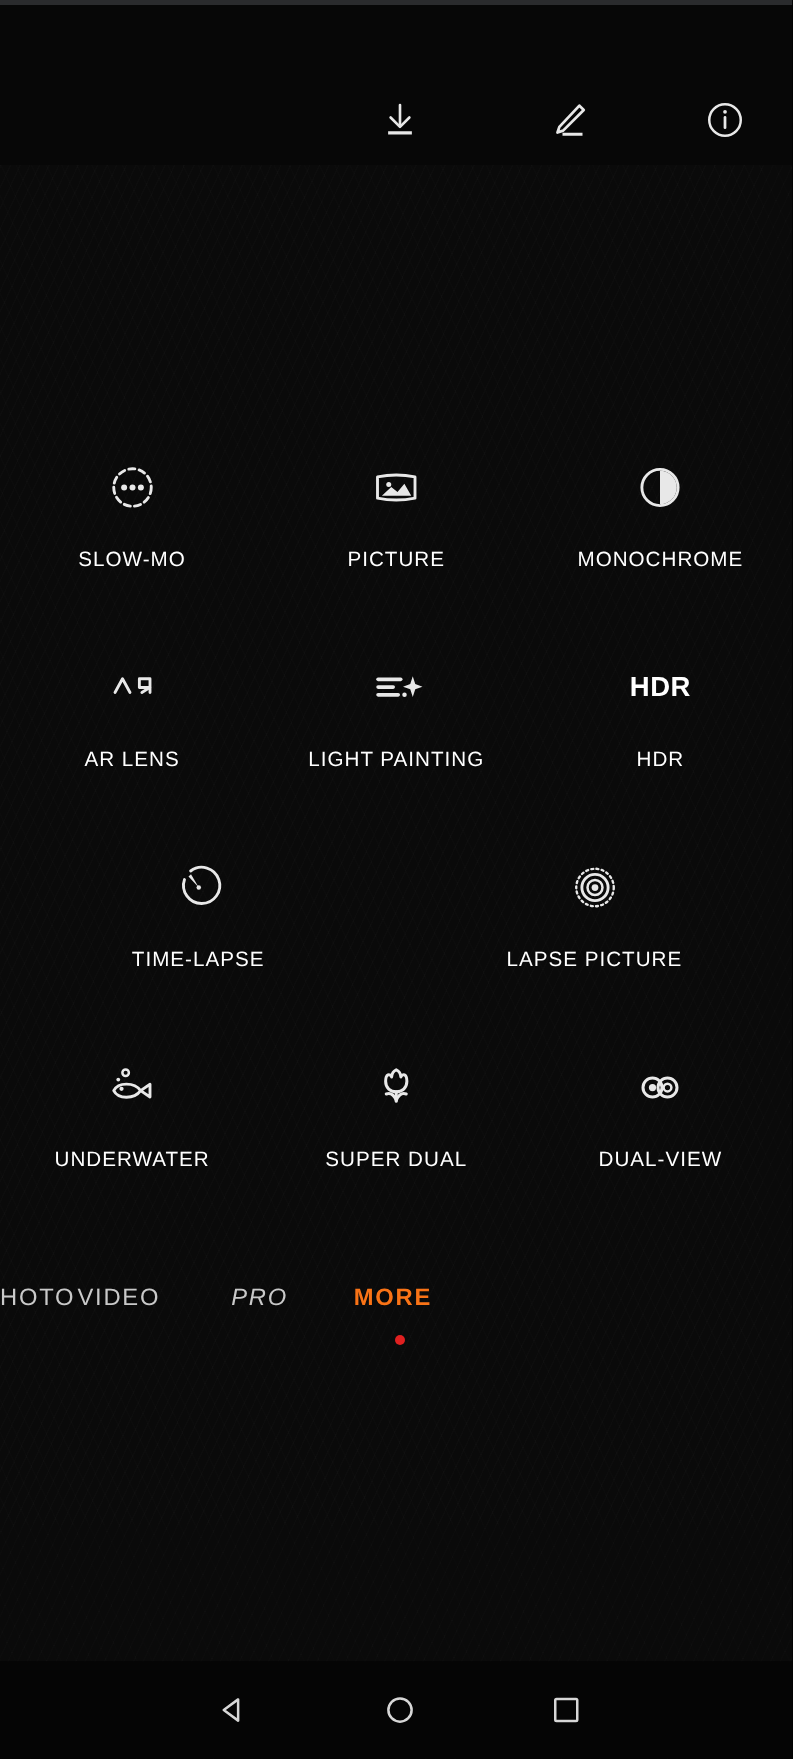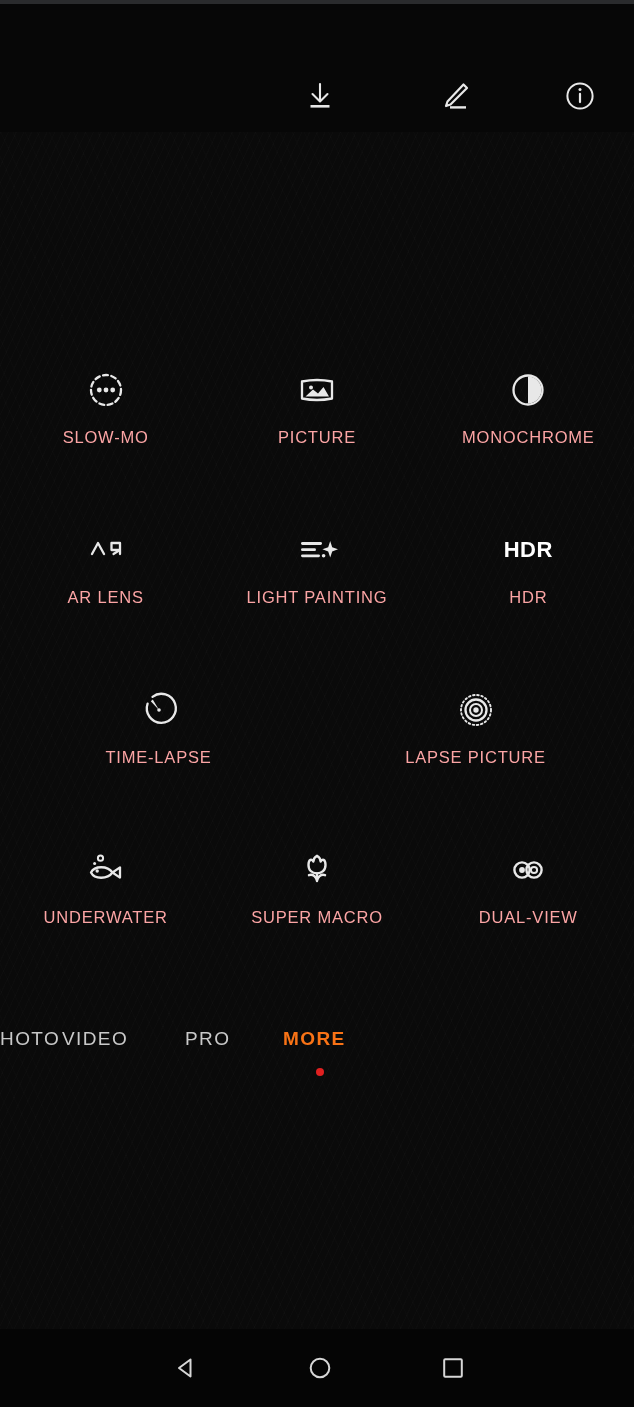--- a/index.html
+++ b/index.html
@@ -96,24 +96,24 @@
   }
   .cell-icon {
     height: 58px;
     width: 70px;
     display: flex;
     align-items: center;
     justify-content: center;
     margin-top: 6px;
   }
   .cell-label {
-    margin-top: 7px;
+    margin-top: 18px;
     width: 150px;
     text-align: center;
-    color: #fca5a5;
+    color: #ffffff;
     font-size: 16.5px;
     letter-spacing: 0.8px;
     line-height: 22px;
     font-family: "Liberation Sans", sans-serif;
     word-wrap: break-word;
     overflow-wrap: anywhere;
   }
   .hdr-glyph {
     color: #fff;
     font-size: 22px;
@@ -137,21 +137,21 @@
     font-size: 19px;
     letter-spacing: 1.4px;
     white-space: nowrap;
   }
   .mode-tab.active {
     color: #f97316;
     font-weight: bold;
   }
   #tab-photo { left: -14px; }
   #tab-video { left: 62px; }
-  #tab-pro   { left: 185px; }
+  #tab-pro   { left: 185px; font-style: italic; }
   #tab-more  { left: 283px; }
   #mode-dot {
     position: absolute;
     top: 40px;
     left: 316px;
     width: 8px;
     height: 8px;
     border-radius: 50%;
     background: #e02020;
   }
@@ -346,21 +346,21 @@
             <g fill="none" stroke="#e8e8e8" stroke-width="2.4" stroke-linejoin="round" stroke-linecap="round">
               <path d="M14.5 18 C14.5 12 18 11.5 19.3 14.6 C19.6 10.4 23 8.8 23 8.8
                        C23 8.8 26.4 10.4 26.7 14.6 C28 11.5 31.5 12 31.5 18
                        C31.5 23.4 27.7 26.4 23 26.4 C18.3 26.4 14.5 23.4 14.5 18 Z"></path>
               <line x1="23" y1="26.4" x2="23" y2="34"></line>
               <path d="M23 33 C20.5 27.8 17.6 27.2 15 28.2"></path>
               <path d="M23 33 C25.5 27.8 28.4 27.2 31 28.2"></path>
             </g>
           </svg>
         </div>
-        <div class="cell-label">SUPER MACRO</div>
+        <div class="cell-label">SUPER DUAL</div>
       </div>
 
       <div class="cell">
         <div class="cell-icon">
           <svg width="52" height="46" viewBox="0 0 52 46">
             <circle cx="20" cy="23" r="7.6" fill="none" stroke="#e8e8e8" stroke-width="2.4"></circle>
             <circle cx="32" cy="23" r="7.6" fill="none" stroke="#e8e8e8" stroke-width="2.4"></circle>
             <circle cx="20" cy="23" r="2.9" fill="#e8e8e8"></circle>
             <circle cx="32" cy="23" r="3.1" fill="none" stroke="#e8e8e8" stroke-width="2"></circle>
           </svg>

